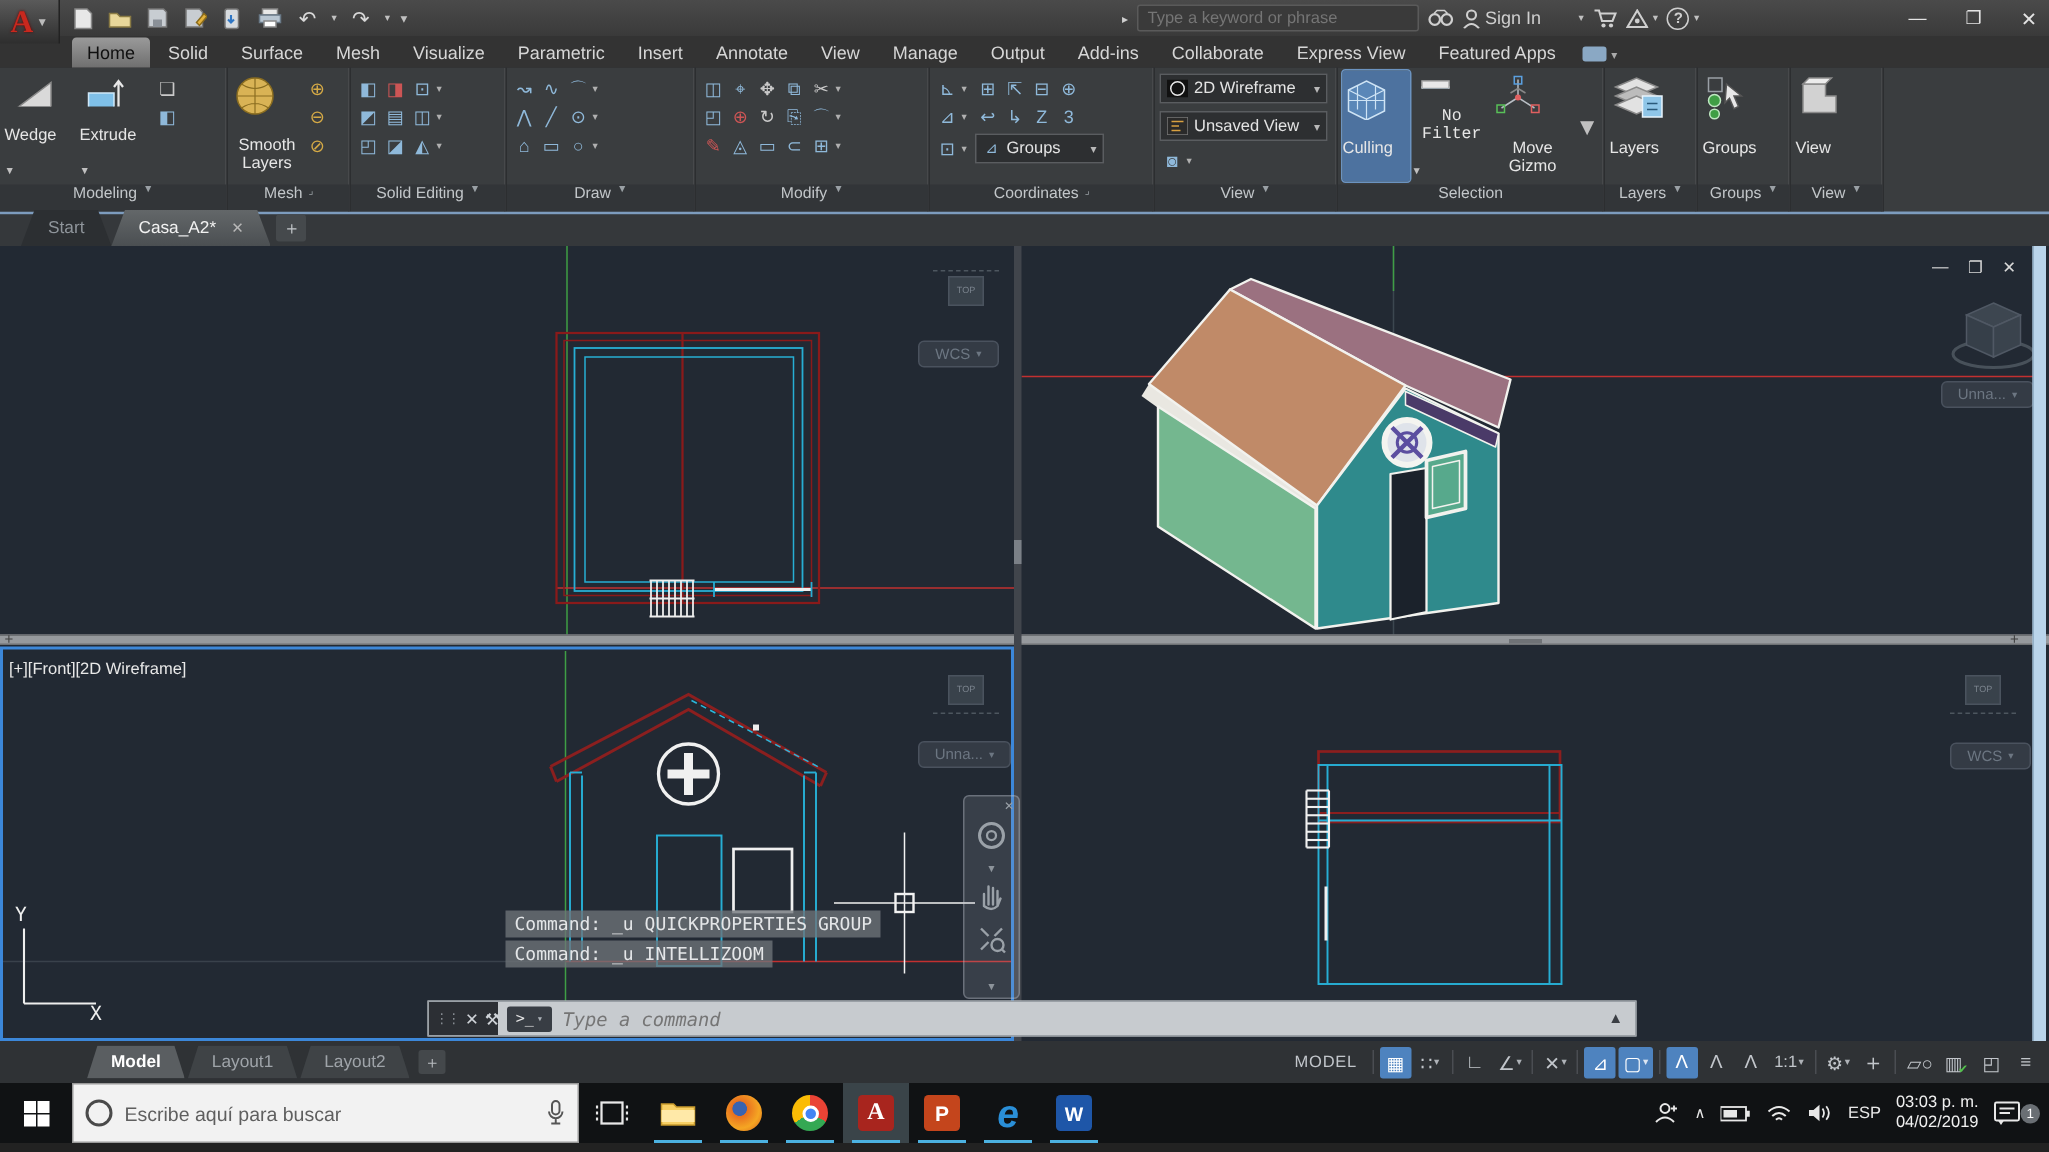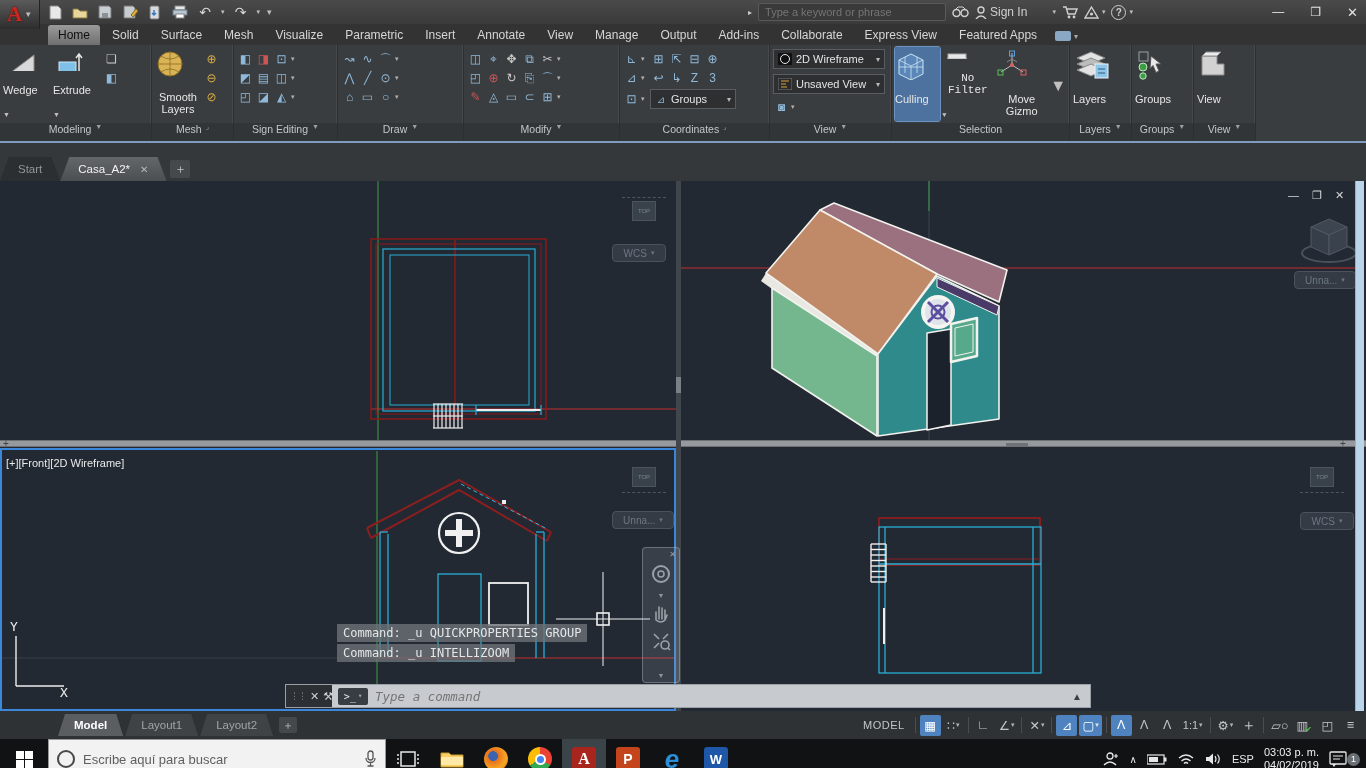--- a/index.html
+++ b/index.html
@@ -45,21 +45,21 @@
   .si.gray { color:#c9c9c9; }
   .si.red { color:#cc5555; }
   .sicaret { font-size:7px; color:#b0b0b0; width:8px; }
   .grid3 { display:flex; flex-direction:column; gap:3px; padding-top:4px; }
   .vdrop { width:112px; height:20px; background:#2d2f31; border:1px solid #5a5d60; display:flex; align-items:center; gap:4px; padding:0 4px; color:#e4e4e4; font-size:11px; margin-bottom:3px; }
   .vdrop .dc { margin-left:auto; font-size:8px; color:#b8b8b8; }
   .ucsdrop { width:86px; height:20px; background:#2d2f31; border:1px solid #5a5d60; display:flex; align-items:center; gap:4px; padding:0 4px; color:#e4e4e4; font-size:11px; }
   .spacer { flex:1; }
 
   
-  #filetabs { height:38px; background:#35383b; display:flex; align-items:flex-end; }
+  #filetabs { height:21px; background:#35383b; display:flex; align-items:flex-end; padding-left:14px; }
   .ftab { height:24px; padding:0 18px; display:flex; align-items:center; gap:10px; font-size:11.5px; clip-path:polygon(9px 0, calc(100% - 9px) 0, 100% 100%, 0 100%); }
   .ftab.start { background:#2c2f32; color:#8f959b; }
   .ftab.active { background:linear-gradient(#636769,#4b4f52); color:#f2f2f2; }
   .ftab .x { color:#b8b8b8; font-size:10px; }
   .ftab-plus { width:20px; height:18px; margin-left:4px; margin-bottom:3px; background:#45494c; border-radius:2px; color:#c2c6c9; font-size:12px; display:flex; align-items:center; justify-content:center; }
 
   
   #canvas { position:relative; height:530px; background:#222933; overflow:hidden; }
   #draw { position:absolute; left:0; top:0; z-index:1; }
   #hdiv { position:absolute; left:0; top:259px; width:1366px; height:7px; background:#96999d; border-top:1px solid #6e7174; border-bottom:1px solid #6e7174; z-index:2; }
@@ -313,21 +313,21 @@
           </div>
         <div class="sirow">
             <span class="si">◰</span>
             <span class="si">◪</span>
             <span class="si">◭</span>
             <span class="sicaret">▾</span>
           </div>
       </div>
     </div>
     <div class="plabel">
-        <span>Sign Editing</span>
+        <span>Solid Editing</span>
         <span class="c">▼</span>
       </div>
   </div>
 
   <div class="panel" style="width:126px;">
     <div class="pbody">
       <div class="grid3">
         <div class="sirow">
             <span class="si">↝</span>
             <span class="si">∿</span>

